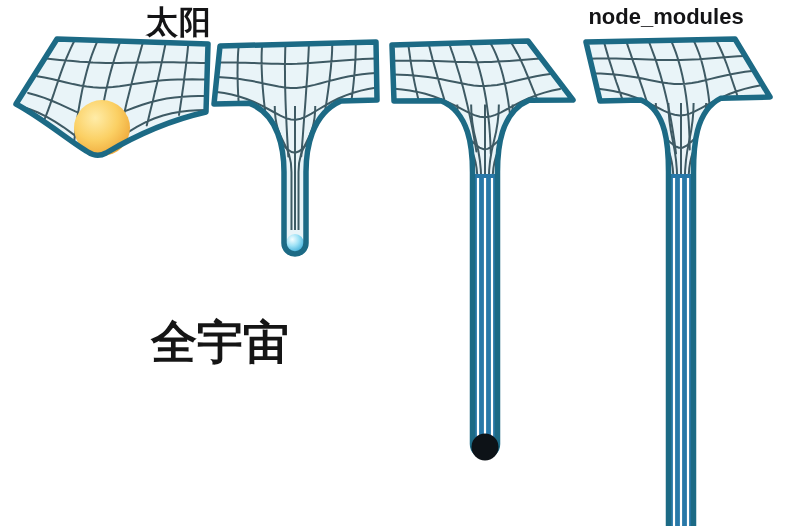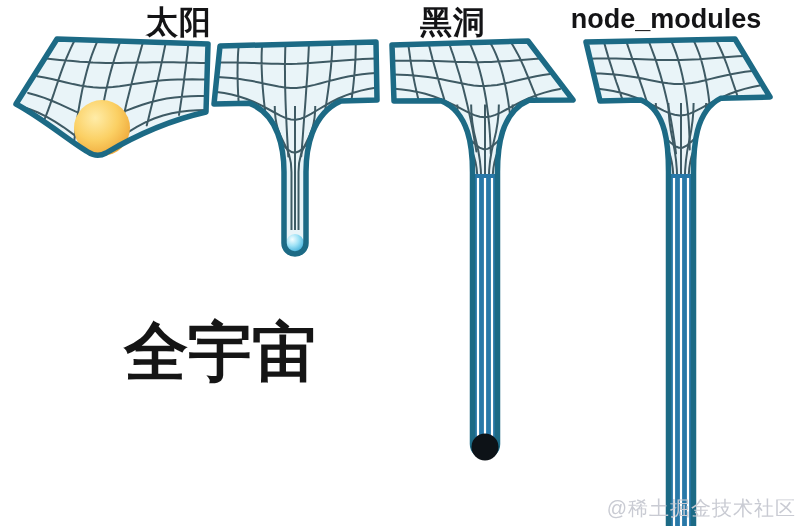--- a/index.html
+++ b/index.html
@@ -9,24 +9,24 @@
   }
   .stage svg{position:absolute;left:0;top:0;width:800px;height:526px;display:block;}
   .label{
     position:absolute;top:6px;transform:translateX(-50%);
     font-weight:900;font-size:32px;line-height:1;color:var(--label,#141416);
     letter-spacing:1px;white-space:nowrap;
   }
   .l1{left:135px;margin-left:44px;}
   .l2{left:290px;}
   .l3{left:453px;}
-  .l4{left:666px;font-size:27px;letter-spacing:0;font-weight:800;}
+  .l4{left:666px;font-size:22px;letter-spacing:0;font-weight:800;}
   .caption{
     position:absolute;left:62px;top:318px;width:316px;text-align:center;
-    font-weight:900;font-size:64px;line-height:1.07;color:var(--caption,#151515);
+    font-weight:900;font-size:46px;line-height:1.07;color:var(--caption,#151515);
     white-space:nowrap;
   }
   .watermark{
     position:absolute;right:4px;bottom:4px;font-size:20px;
     color:var(--wm,#c9cbd3);letter-spacing:1px;white-space:nowrap;
   }
 </style>
 </head>
 <body>
 
@@ -104,21 +104,19 @@
           <line x1="681" y1="174" x2="681" y2="534" stroke="#2878a8" stroke-width="21"></line>
           <line x1="674" y1="178" x2="674" y2="534" stroke="#ffffff" stroke-width="2.2"></line>
           <line x1="681" y1="178" x2="681" y2="534" stroke="#ffffff" stroke-width="2.2"></line>
           <line x1="688" y1="178" x2="688" y2="534" stroke="#ffffff" stroke-width="2.2"></line>
         </g>
         <path d="M586,42 L735,39 L770,97 L721,98.15294117647059 C695,111.09411764705882 693.5,147.09411764705882 693.5,172 L693.5,534 L668.5,534 L668.5,172 C668.5,147.09411764705882 667,111.09411764705882 641,100.03529411764706 L600,101 Z" fill="none" stroke="#1c6a85" stroke-width="5.5" stroke-linejoin="round" stroke-linecap="round"></path>
       </g>
     </svg>
 
   <div class="label l1">太阳</div>
-  <div class="label l3">黑洞</div>
   <div class="label l4">node_modules</div>
 
   <div class="caption">
     <div>全宇宙</div>
   </div>
 
-  <div class="watermark">@稀土掘金技术社区</div>
 </div>
 
 </body></html>

